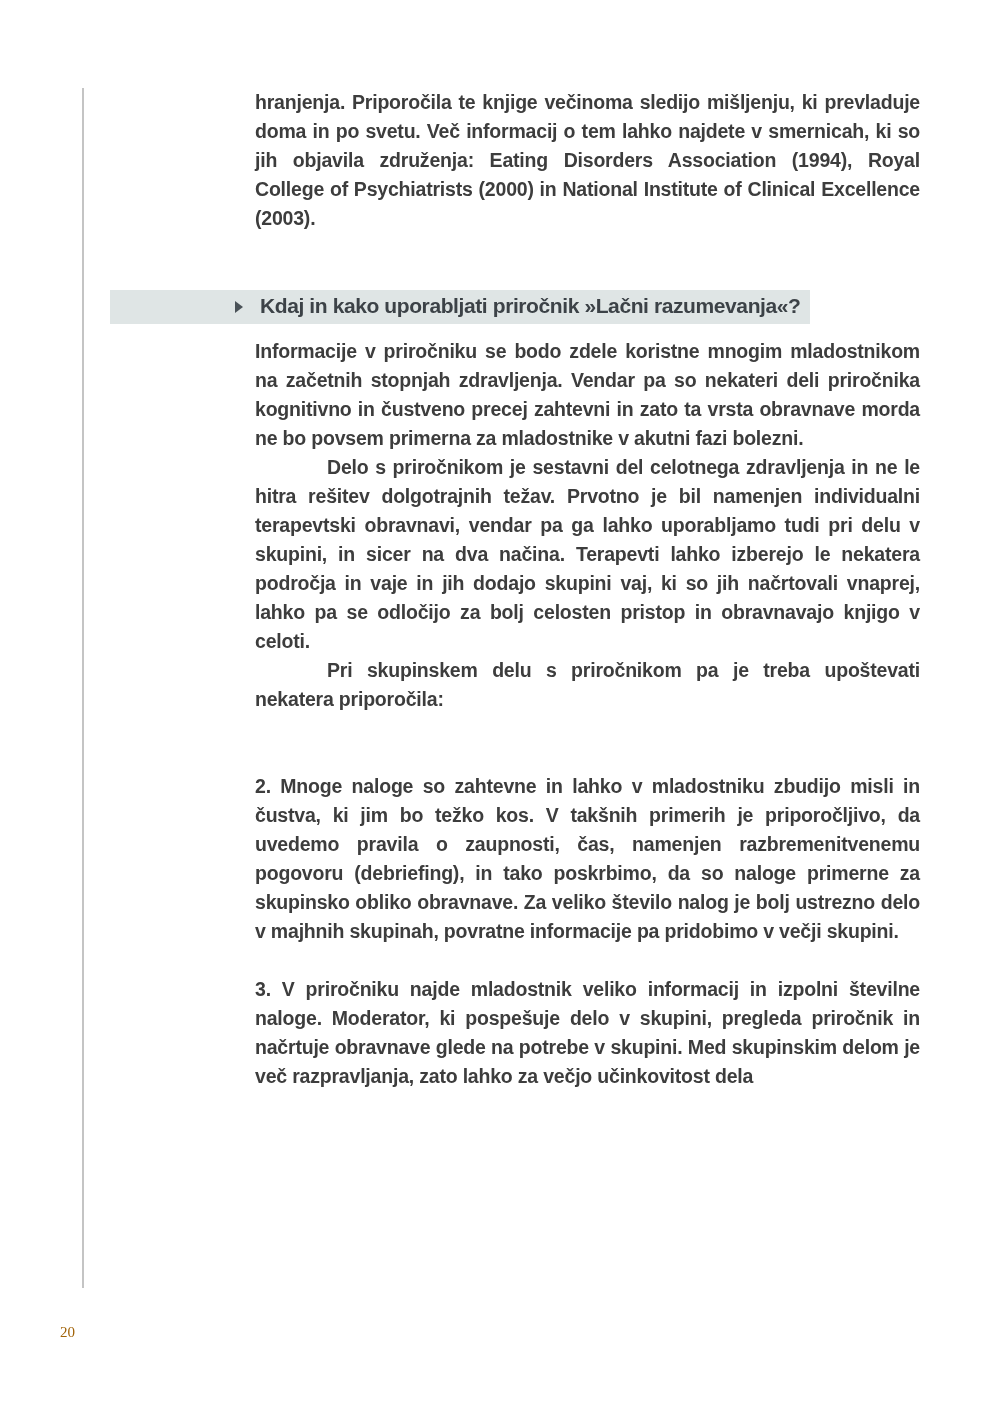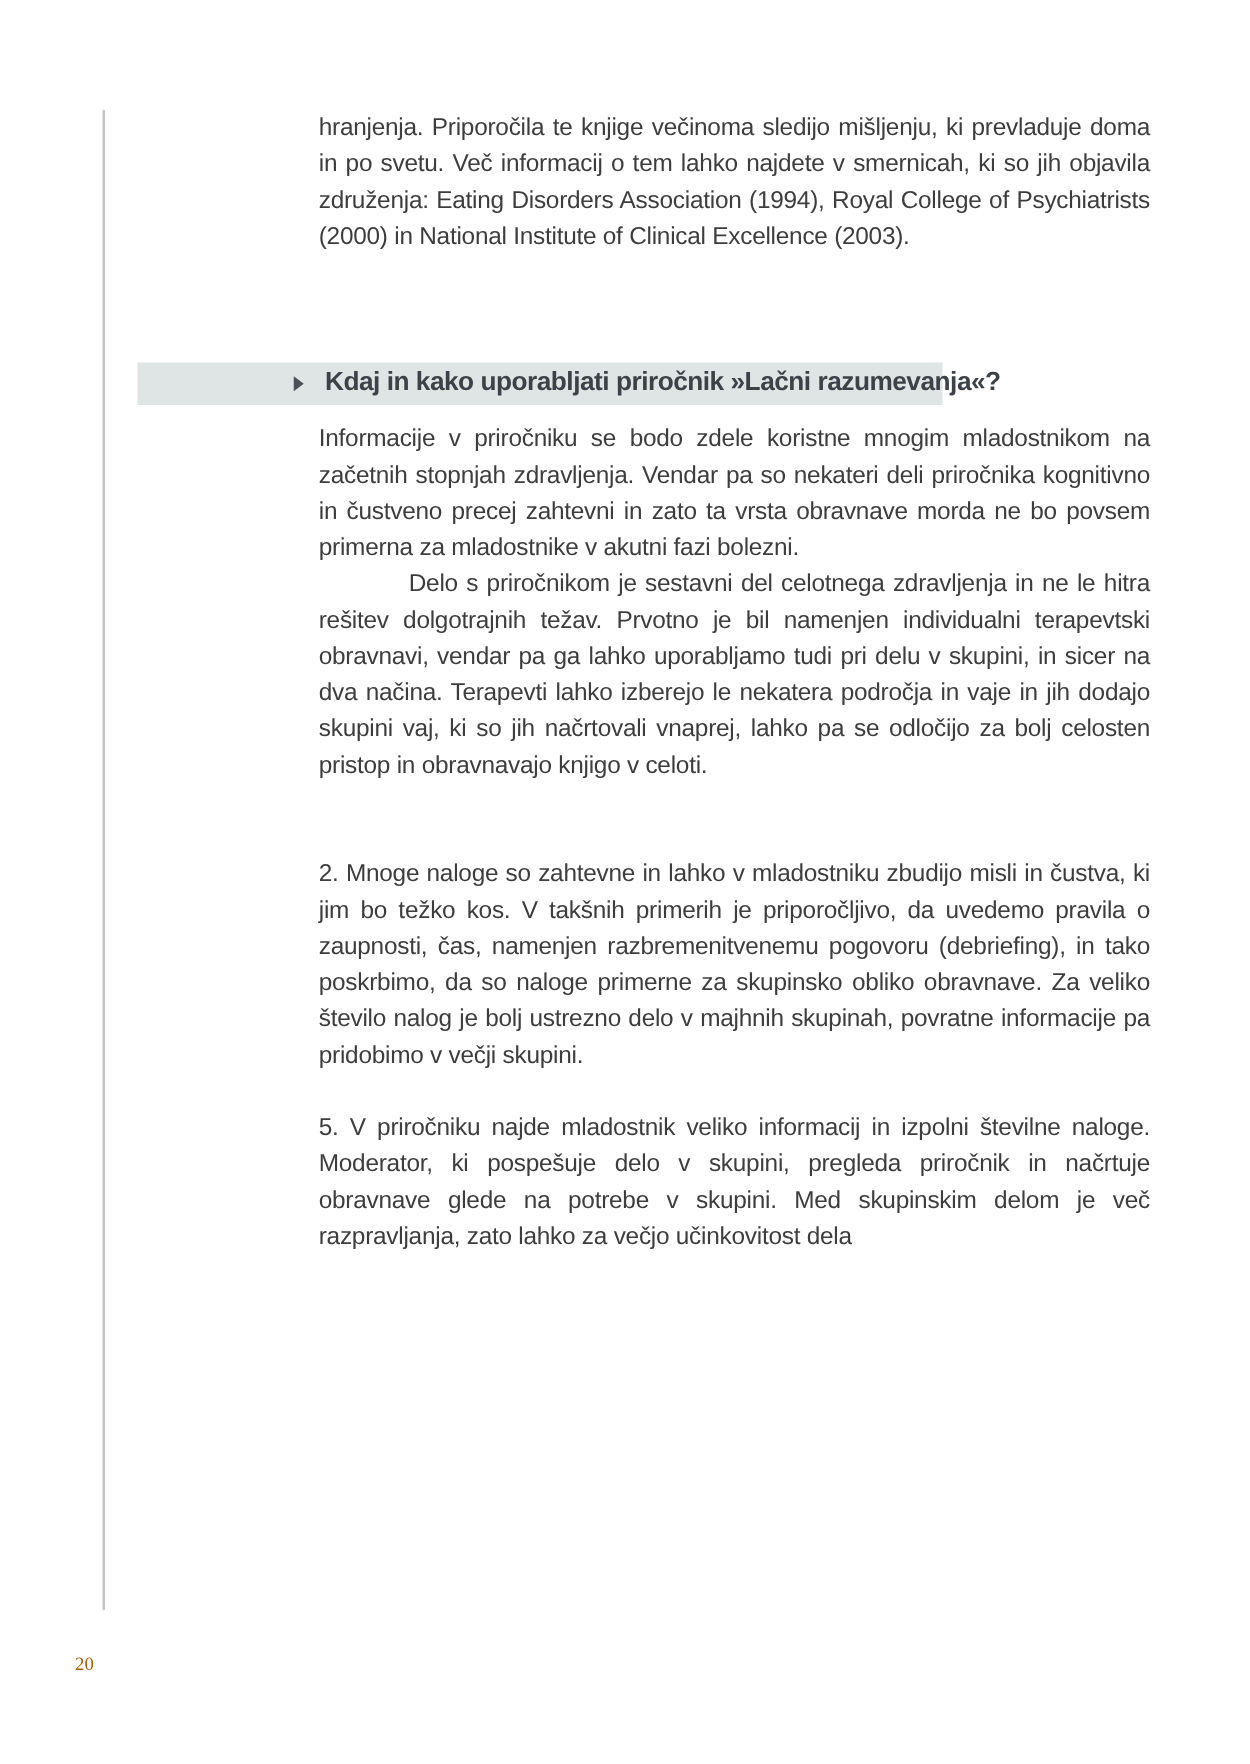--- a/index.html
+++ b/index.html
@@ -2,25 +2,25 @@
 <html><head>
 <meta charset="utf-8">
 <style>
   html, body { margin: 0; padding: 0; background: #ffffff; }
   body { width: 1000px; height: 1411px; position: relative; overflow: hidden;
          font-family: "Liberation Sans", sans-serif; color: #3a3a3a; }
   .margin-rule { position: absolute; left: 82px; top: 88px; width: 2px; height: 1200px; background: #c4c4c4; }
   .page-number { position: absolute; left: 60px; top: 1324px; font-size: 15px; color: #a16207;
                  font-family: "Liberation Serif", serif; }
   .text-block { position: absolute; left: 255px; width: 665px; font-size: 19.5px; line-height: 29px;
-                text-align: justify; letter-spacing: -0.2px; color: #3d3d3d; font-weight: 400; }
+                text-align: justify; letter-spacing: -0.2px; color: #3d3d3d; font-weight: 700; }
   .text-block p { margin: 0; }
   .indent { text-indent: 72px; }
   .gap { height: 29px; }
-  .section-bar { position: absolute; left: 110px; top: 290px; width: 644px; height: 34px; background: #dfe5e5; }
+  .section-bar { position: absolute; left: 110px; top: 290px; width: 700px; height: 34px; background: #dfe5e5; }
   .section-bar .tri { position: absolute; left: 125px; top: 11px; width: 0; height: 0;
                       border-top: 6px solid transparent; border-bottom: 6px solid transparent;
                       border-left: 8px solid #4a5258; }
   .section-bar .title { position: absolute; left: 150px; top: 4px; font-size: 21px; font-weight: bold;
                         color: #3c4247; letter-spacing: -0.4px; white-space: nowrap; }
 </style>
 </head>
 <body>
 
 <div class="margin-rule"></div>
@@ -30,20 +30,21 @@
 </div>
 
 <div class="section-bar">
   <span class="tri"></span>
   <span class="title">Kdaj in kako uporabljati priročnik »Lačni razumevanja«?</span>
 </div>
 
 <div class="text-block" style="top:337px;">
   <p>Informacije v priročniku se bodo zdele koristne mnogim mladostnikom na začetnih stopnjah zdravljenja. Vendar pa so nekateri deli priročnika kognitivno in čustveno precej zahtevni in zato ta vrsta obravnave morda ne bo povsem primerna za mladostnike v akutni fazi bolezni.</p>
   <p class="indent">Delo s priročnikom je sestavni del celotnega zdravljenja in ne le hitra rešitev dolgotrajnih težav. Prvotno je bil namenjen individualni terapevtski obravnavi, vendar pa ga lahko uporabljamo tudi pri delu v skupini, in sicer na dva načina. Terapevti lahko izberejo le nekatera področja in vaje in jih dodajo skupini vaj, ki so jih načrtovali vnaprej, lahko pa se odločijo za bolj celosten pristop in obravnavajo knjigo v celoti.</p>
+  <p class="indent">Pri skupinskem delu s priročnikom pa je treba upoštevati nekatera priporočila:</p>
   <div class="gap"></div>
   <div class="gap"></div>
   <p>2. Mnoge naloge so zahtevne in lahko v mladostniku zbudijo misli in čustva, ki jim bo težko kos. V takšnih primerih je priporočljivo, da uvedemo pravila o zaupnosti, čas, namenjen razbremenitvenemu pogovoru (debriefing), in tako poskrbimo, da so naloge primerne za skupinsko obliko obravnave. Za veliko število nalog je bolj ustrezno delo v majhnih skupinah, povratne informacije pa pridobimo v večji skupini.</p>
   <div class="gap"></div>
-  <p>5. V priročniku najde mladostnik veliko informacij in izpolni številne naloge. Moderator, ki pospešuje delo v skupini, pregleda priročnik in načrtuje obravnave glede na potrebe v skupini. Med skupinskim delom je več razpravljanja, zato lahko za večjo učinkovitost dela</p>
+  <p>3. V priročniku najde mladostnik veliko informacij in izpolni številne naloge. Moderator, ki pospešuje delo v skupini, pregleda priročnik in načrtuje obravnave glede na potrebe v skupini. Med skupinskim delom je več razpravljanja, zato lahko za večjo učinkovitost dela</p>
 </div>
 
 <div class="page-number">20</div>
 
 </body></html>

